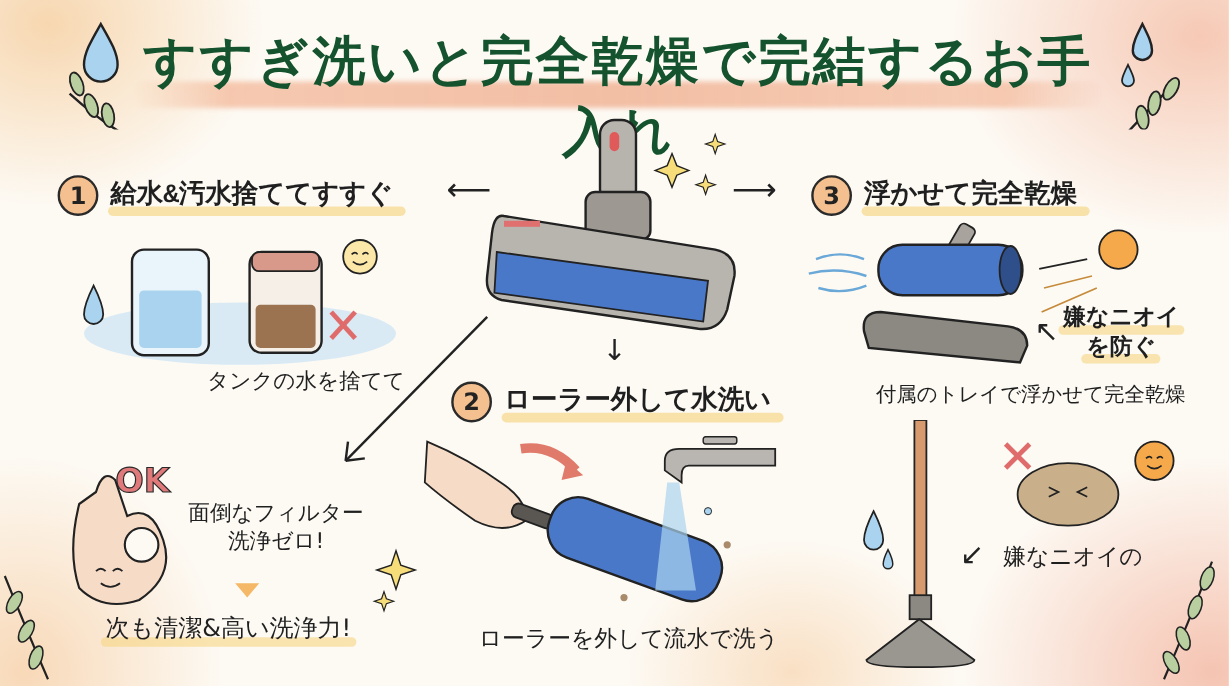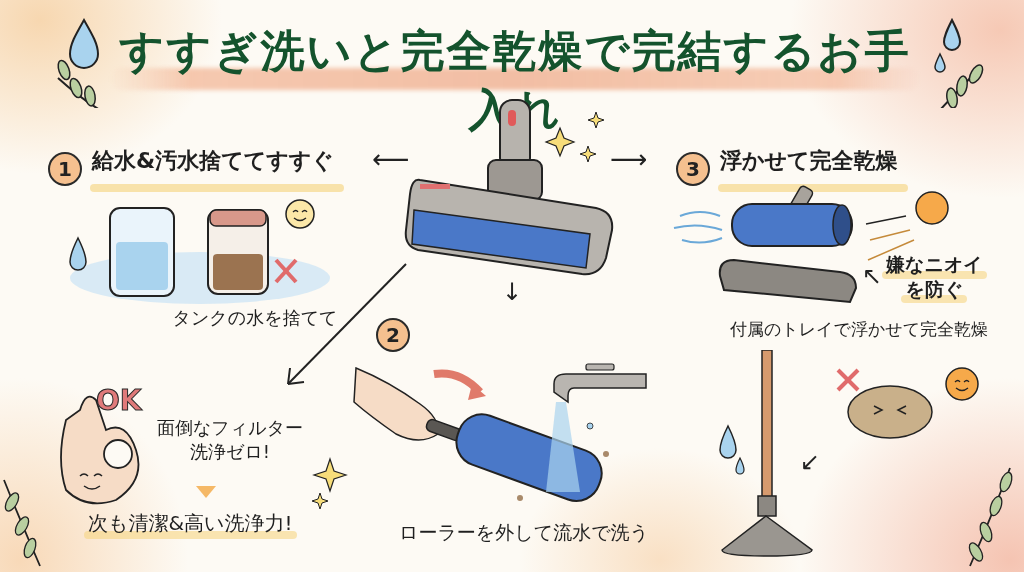--- a/index.html
+++ b/index.html
@@ -32,21 +32,21 @@
 
   
   .step { display: flex; align-items: center; gap: 8px; }
   .step-num {
     width: 34px; height: 34px; border-radius: 50%;
     background: #f5c08f; border: 2.5px solid #2a2a2a;
     display: flex; align-items: center; justify-content: center;
     font-size: 20px; font-weight: bold; color: #222;
   }
   .step-label {
-    font-size: 22px; font-weight: bold; position: relative; padding: 0 4px 16px 2px;
+    font-size: 22px; font-weight: bold; position: relative; padding: 0 4px 4px 2px; font-family: Liberation Mono, monospace;
   }
   .step-label::after {
     content: ""; position: absolute; left: 0; right: -6px; bottom: 0; height: 8px;
     background: rgba(246,214,130,0.65); border-radius: 4px; z-index: -1;
   }
   .caption { font-size: 18px; text-align: center; line-height: 1.35; }
   .hl { position: relative; display: inline-block; }
   .hl::after {
     content: ""; position: absolute; left: -4px; right: -4px; bottom: -2px; height: 8px;
     background: rgba(246,214,130,0.6); border-radius: 4px; z-index: -1;
@@ -139,20 +139,21 @@
 </svg>
 <div class="abs arrow-text" style="left:862px;top:262px;font-size:24px">↖</div>
 <div class="abs caption" style="left:886px;top:252px;font-size:19px;font-weight:bold;line-height:1.3">
   <div><span class="hl">嫌なニオイ</span></div>
   <div><span class="hl">を防ぐ</span></div>
 </div>
 <div class="abs caption" style="left:694px;top:318px;width:330px;font-size:17px">付属のトレイで浮かせて完全乾燥</div>
 
 <div class="abs step" style="left:376px;top:318px">
   <div class="step-num">2</div>
+  <div class="step-label">ローラー外して水洗い</div>
 </div>
 
 <svg class="abs" style="left:350px;top:362px" width="300" height="160">
   <path d="M6 6 Q40 20 70 42 Q90 56 88 72 Q70 84 46 72 Q20 54 4 40Z" fill="#f6dcc6" stroke="#222" stroke-width="1.5"></path>
   <path d="M84 12 Q110 8 130 30" stroke="#e07a6a" stroke-width="8" fill="none"></path>
   <path d="M122 22 L136 34 L118 38Z" fill="#e07a6a"></path>
   <rect x="76" y="62" width="36" height="12" rx="5" fill="#5a5753" stroke="#222" stroke-width="1.5" transform="rotate(20 94 68)"></rect>
   <rect x="104" y="70" width="150" height="52" rx="24" fill="#4a78c8" stroke="#222" stroke-width="2" transform="rotate(20 180 96)"></rect>
   <path d="M204 30 L204 22 Q204 12 216 12 L296 12 L296 26 L224 26 Q218 26 218 34 L218 40Z" fill="#b9b5b0" stroke="#222" stroke-width="1.5"></path>
   <rect x="236" y="2" width="28" height="6" rx="2" fill="#b9b5b0" stroke="#222" stroke-width="1.2"></rect>
@@ -199,20 +200,21 @@
 <svg class="abs" style="left:830px;top:362px" width="160" height="90">
   <line x1="8" y1="8" x2="28" y2="28" stroke="#e06b6b" stroke-width="4"></line>
   <line x1="28" y1="8" x2="8" y2="28" stroke="#e06b6b" stroke-width="4"></line>
   <ellipse cx="60" cy="50" rx="42" ry="26" fill="#c9b08a" stroke="#222" stroke-width="1.5"></ellipse>
   <path d="M44 44 l8 4 -8 4 M76 44 l-8 4 8 4" stroke="#222" stroke-width="1.5" fill="none"></path>
   <circle cx="132" cy="22" r="16" fill="#f6a94a" stroke="#222" stroke-width="1.5"></circle>
   <path d="M125 20 q3 -3 5 0 M134 20 q3 -3 5 0 M126 26 q6 5 12 0" stroke="#222" stroke-width="1.3" fill="none"></path>
 </svg>
 <div class="abs arrow-text" style="left:800px;top:448px;font-size:24px">↙</div>
 <div class="abs caption" style="left:836px;top:452px;font-size:19px">
+  <div>嫌なニオイの</div>
 </div>
 <svg class="abs" style="left:960px;top:460px" width="60" height="110">
   <path d="M10 106 Q30 60 50 8" stroke="#222" stroke-width="1.8" fill="none"></path>
   <ellipse cx="46" cy="22" rx="5" ry="10" fill="#b9cfa0" stroke="#222" stroke-width="1.3" transform="rotate(20 46 22)"></ellipse>
   <ellipse cx="36" cy="46" rx="5" ry="10" fill="#b9cfa0" stroke="#222" stroke-width="1.3" transform="rotate(20 36 46)"></ellipse>
   <ellipse cx="26" cy="72" rx="5" ry="10" fill="#b9cfa0" stroke="#222" stroke-width="1.3" transform="rotate(-20 26 72)"></ellipse>
   <ellipse cx="16" cy="92" rx="5" ry="10" fill="#b9cfa0" stroke="#222" stroke-width="1.3" transform="rotate(-30 16 92)"></ellipse>
 </svg>
 
 </body></html>

